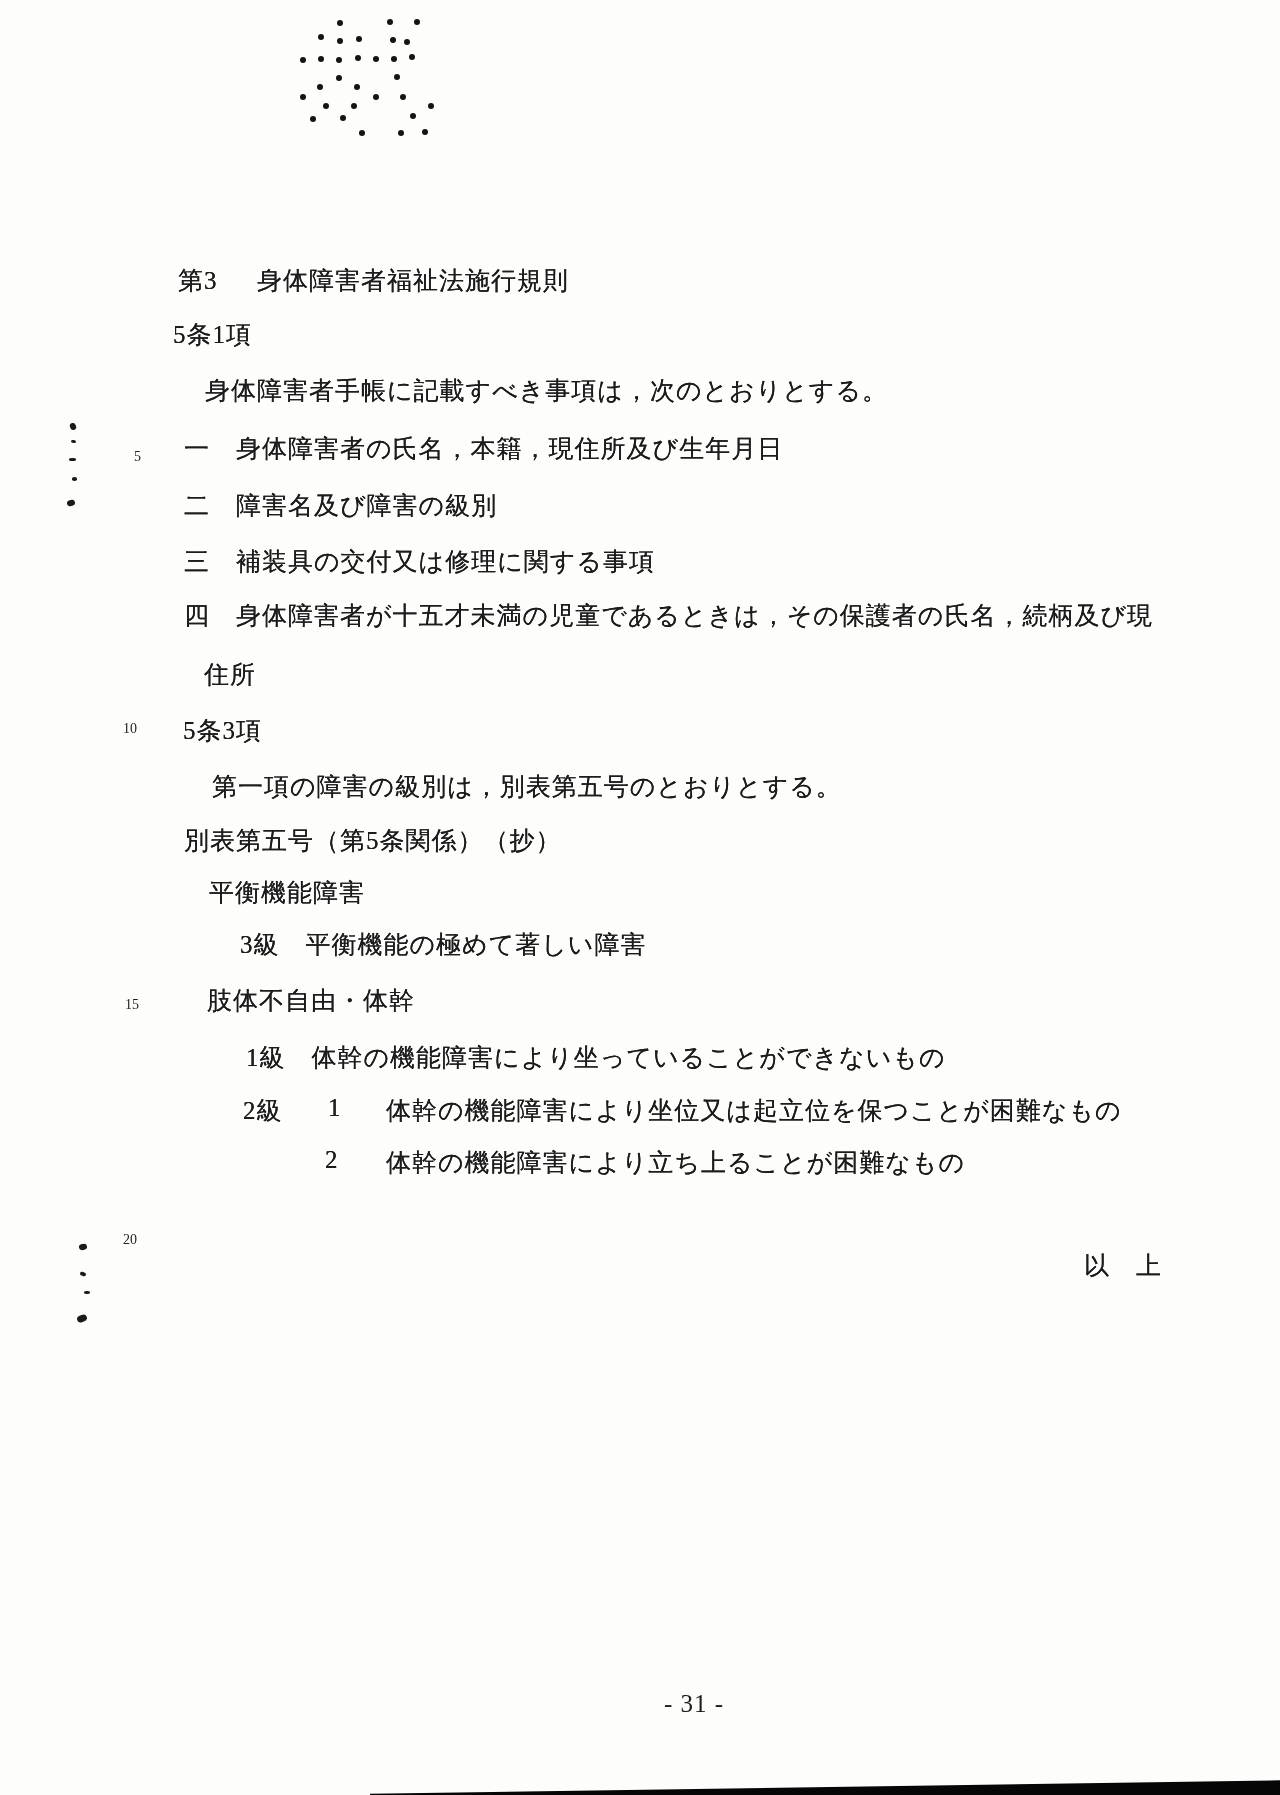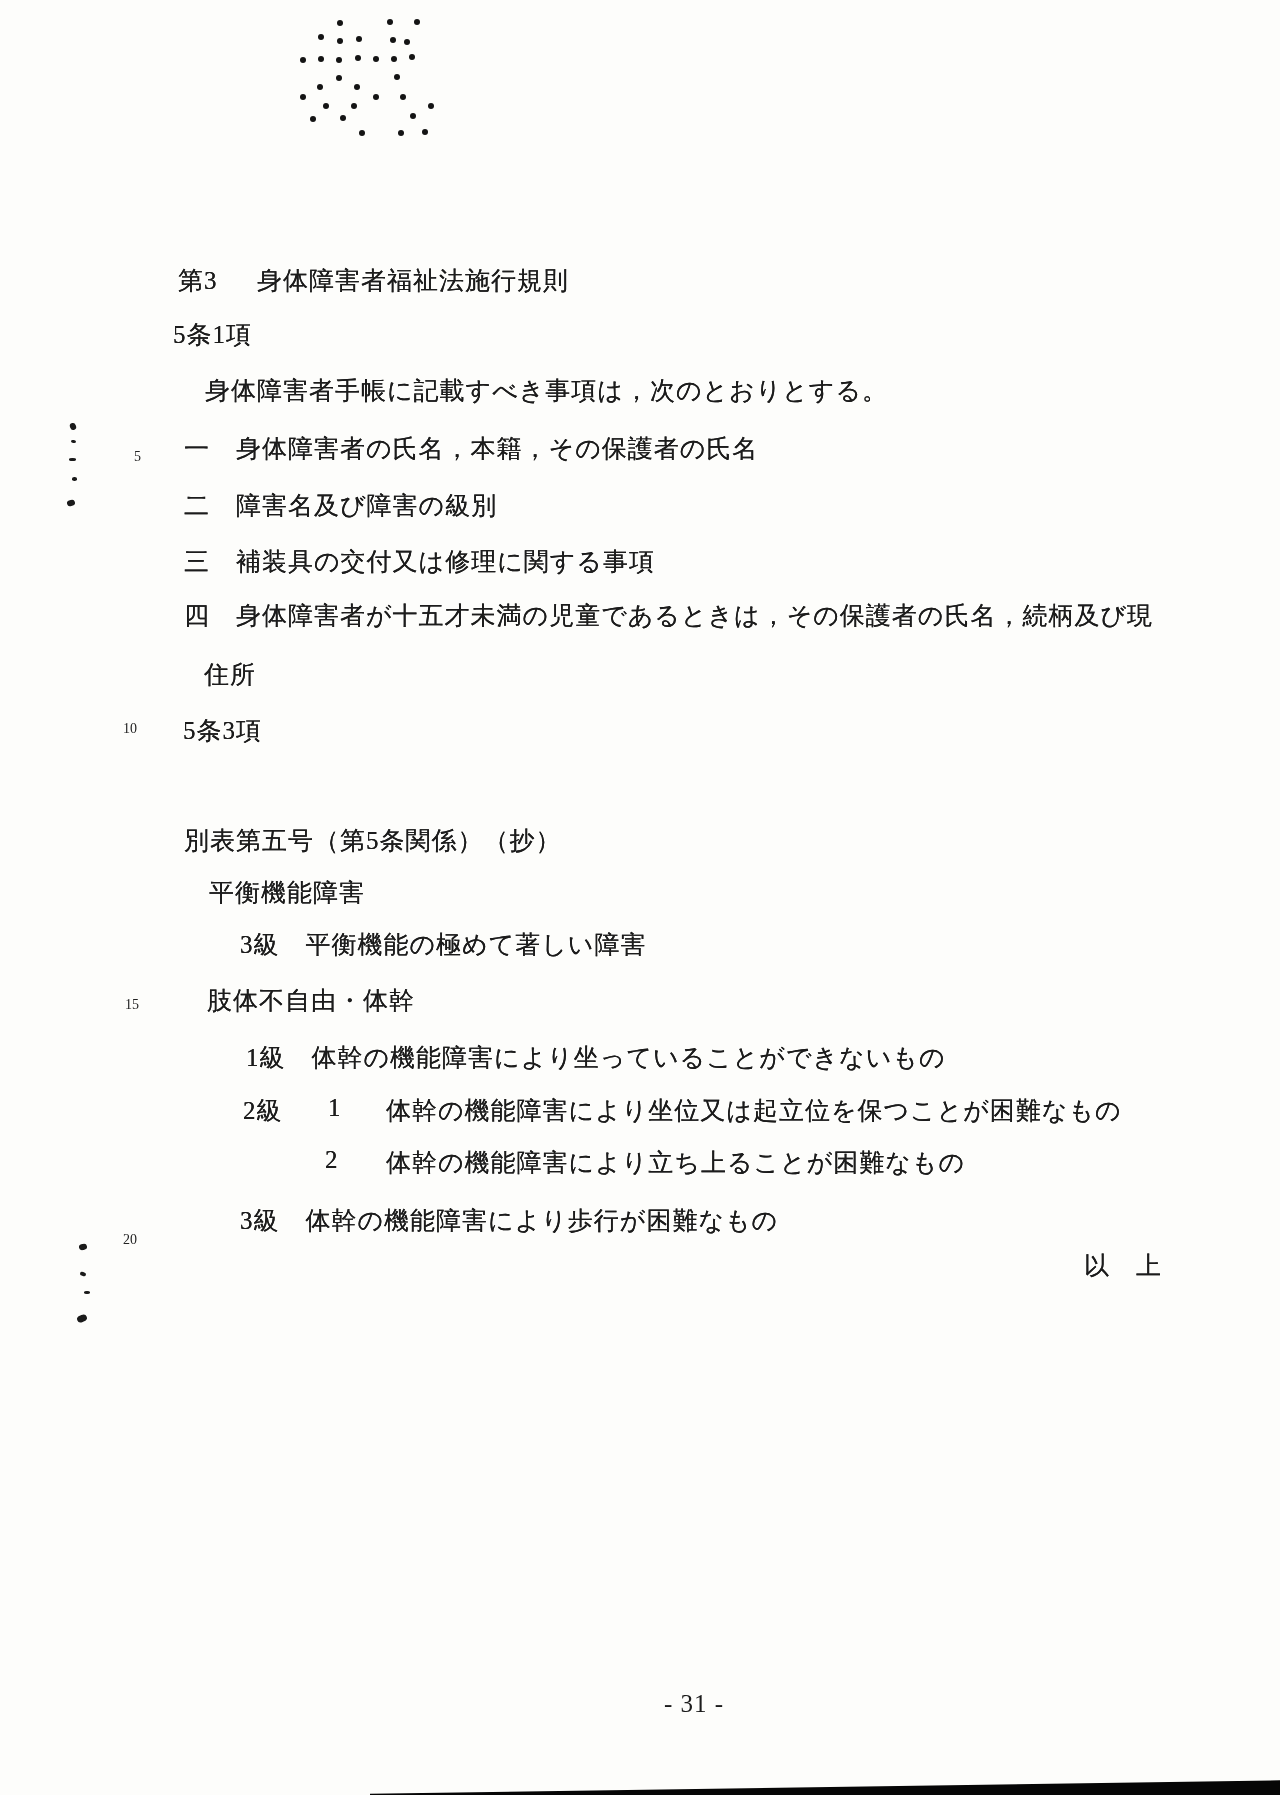--- a/index.html
+++ b/index.html
@@ -60,43 +60,43 @@
       <div class="dot" style="left: 398px; top: 130px;"></div>
       <div class="dot" style="left: 422px; top: 129px;"></div>
     </div>
 
   <span class="tl" style="left:178px;top:216px;">第3</span>
   <span class="tl" style="left:257px;top:216px;">身体障害者福祉法施行規則</span>
 
   <span class="tl" style="left:173px;top:270px;">5条1項</span>
   <span class="tl" style="left:205px;top:326px;">身体障害者手帳に記載すべき事項は，次のとおりとする。</span>
 
-  <span class="tl" style="left:184px;top:384px;">一　身体障害者の氏名，本籍，その保護者の氏名</span>
+  <span class="tl" style="left:184px;top:384px;">一　身体障害者の氏名，本籍，現住所及び生年月日</span>
   <span class="tl" style="left:184px;top:441px;">二　障害名及び障害の級別</span>
   <span class="tl" style="left:184px;top:497px;">三　補装具の交付又は修理に関する事項</span>
   <span class="tl" style="left:184px;top:551px;">四　身体障害者が十五才未満の児童であるときは，その保護者の氏名，続柄及び現</span>
   <span class="tl" style="left:204px;top:610px;">住所</span>
 
   <span class="tl" style="left:183px;top:666px;">5条3項</span>
+  <span class="tl" style="left:212px;top:722px;">第一項の障害の級別は，別表第五号のとおりとする。</span>
 
   <span class="tl" style="left:184px;top:776px;">別表第五号（第5条関係）（抄）</span>
   <span class="tl" style="left:209px;top:828px;">平衡機能障害</span>
   <span class="tl" style="left:240px;top:880px;">3級　平衡機能の極めて著しい障害</span>
 
   <span class="tl" style="left:207px;top:936px;">肢体不自由・体幹</span>
   <span class="tl" style="left:246px;top:993px;">1級　体幹の機能障害により坐っていることができないもの</span>
 
   <span class="tl" style="left:243px;top:1046px;">2級</span>
   <span class="tl" style="left:328px;top:1046px;">1</span>
   <span class="tl" style="left:386px;top:1046px;">体幹の機能障害により坐位又は起立位を保つことが困難なもの</span>
 
   <span class="tl" style="left:325px;top:1098px;">2</span>
   <span class="tl" style="left:386px;top:1098px;">体幹の機能障害により立ち上ることが困難なもの</span>
 
-  <span class="tl" style="left:240px;top:1156px;">3級　体幹の機能障害により歩行が困難なもの</span>
 
   <span class="tl" style="left:1084px;top:1201px;">以　上</span>
 
   <span class="ln" style="left:134px;top:449px;">5</span>
   <span class="ln" style="left:123px;top:721px;">10</span>
   <span class="ln" style="left:125px;top:997px;">15</span>
   <span class="ln" style="left:123px;top:1232px;">20</span>
 
   <div>
       <div class="mark" style="left: 70px; top: 423px; width: 6px; height: 7px; transform: rotate(-20deg);"></div>

